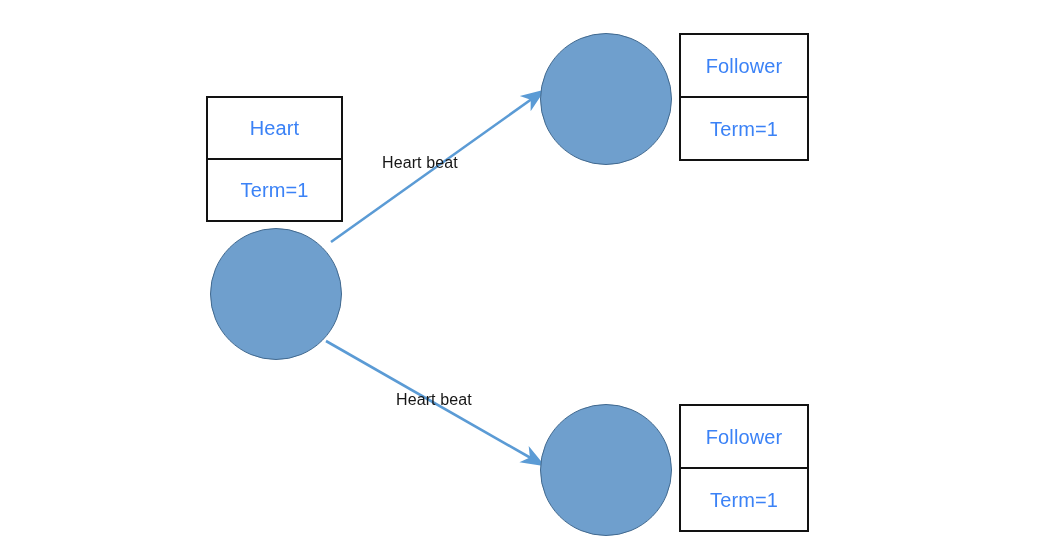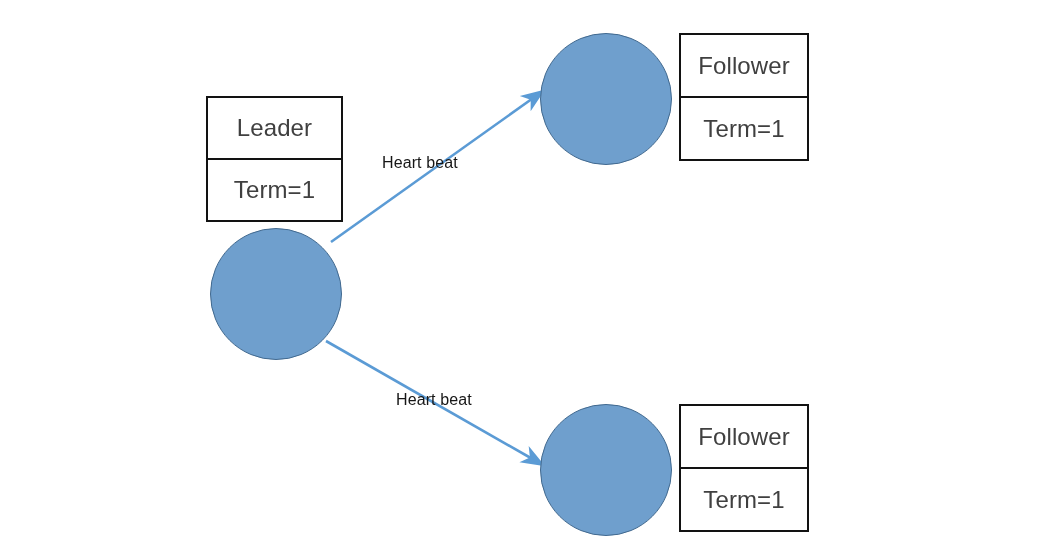--- a/index.html
+++ b/index.html
@@ -43,22 +43,22 @@
     border: 2.2px solid #121212;
     background: #ffffff;
     display: flex;
     flex-direction: column;
   }
   .info-cell {
     flex: 1 1 50%;
     display: flex;
     align-items: center;
     justify-content: center;
-    color: #404040;
-    font-size: 24px;
+    color: #3b82f6;
+    font-size: 20px;
     line-height: 1;
     letter-spacing: 0.1px;
     white-space: nowrap;
   }
   .info-cell.role {
     border-bottom: 2.2px solid #121212;
   }
 
   
   .edge-label {
@@ -80,21 +80,21 @@
       <marker id="arrowhead" markerWidth="10" markerHeight="8" refX="8.4" refY="4" orient="auto" markerUnits="strokeWidth">
         <path d="M0,0.4 L9.4,4 L0,7.6 L2.6,4 Z" fill="#5b9bd5"></path>
       </marker>
     </defs>
     <line x1="331" y1="242" x2="543" y2="91" stroke="#5b9bd5" stroke-width="2.6" marker-end="url(#arrowhead)"></line>
     <line x1="326" y1="341" x2="543" y2="465" stroke="#5b9bd5" stroke-width="2.6" marker-end="url(#arrowhead)"></line>
   </svg>
 
   <div class="node-circle" style="left:210px; top:228px; width:132px; height:132px;"></div>
   <div class="info-box" style="left:206px; top:96px; width:137px; height:126px;">
-    <div class="info-cell role">Leader</div>
+    <div class="info-cell role">Heart</div>
     <div class="info-cell term">Term=1</div>
   </div>
 
   <div class="node-circle" style="left:540px; top:33px; width:132px; height:132px;"></div>
   <div class="info-box" style="left:679px; top:33px; width:130px; height:128px;">
     <div class="info-cell role">Follower</div>
     <div class="info-cell term">Term=1</div>
   </div>
 
   <div class="node-circle" style="left:540px; top:404px; width:132px; height:132px;"></div>

